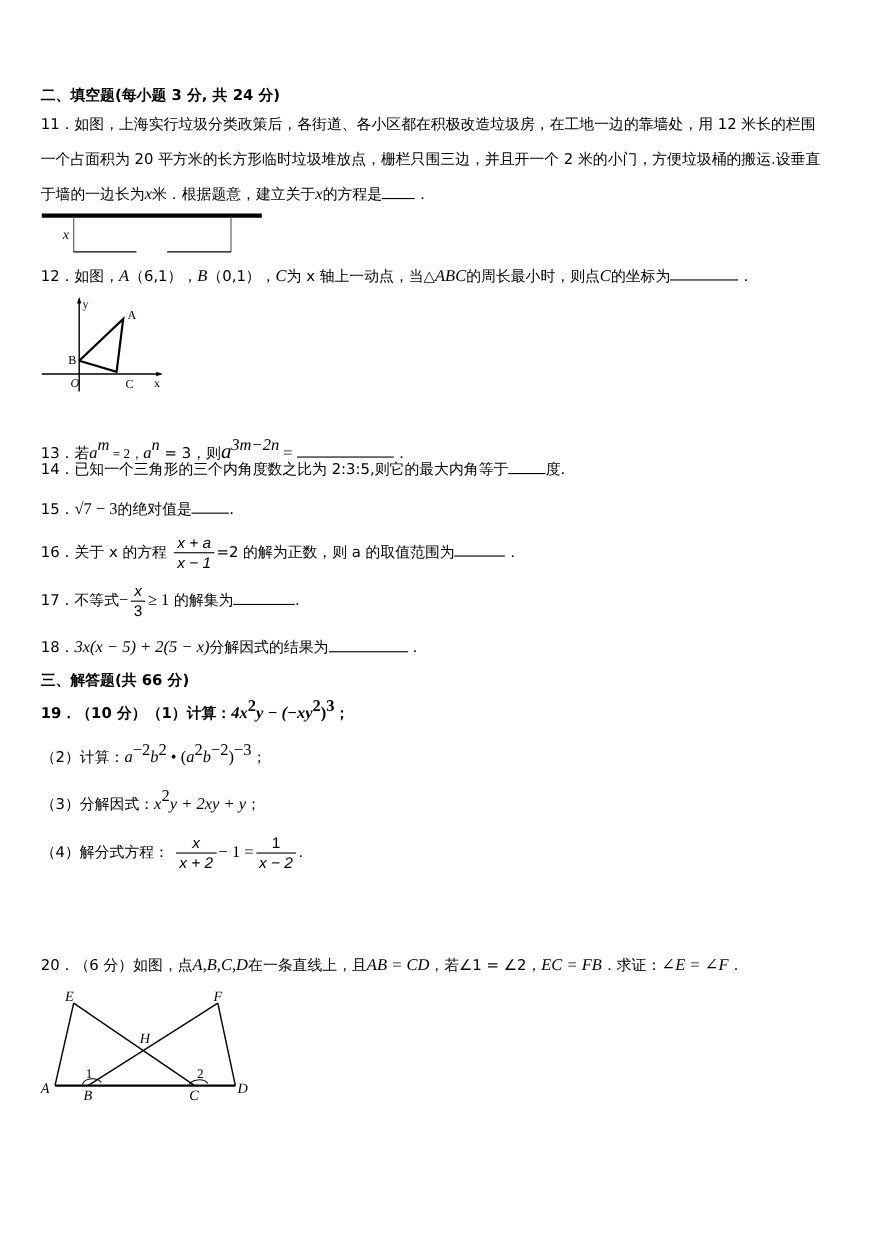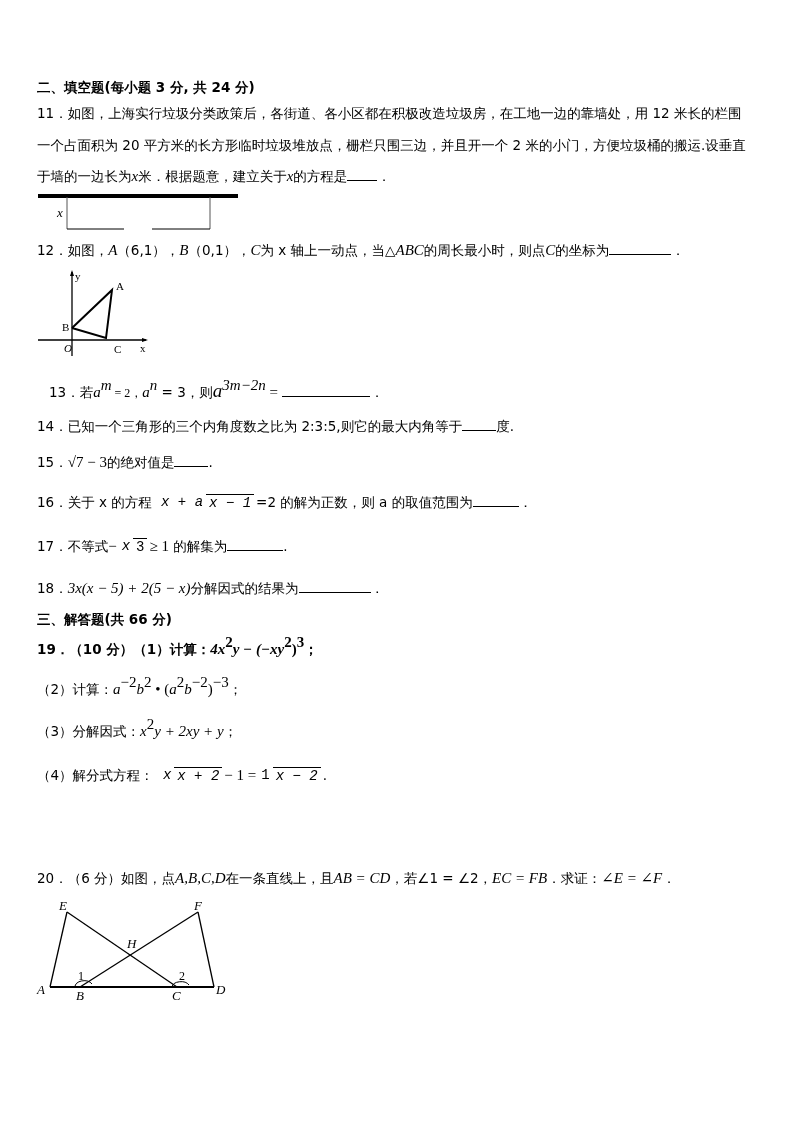--- a/index.html
+++ b/index.html
@@ -5,22 +5,22 @@
   html, body { margin:0; padding:0; background:#ffffff; }
   body { width:794px; height:1123px; position:relative; overflow:hidden;
          font-family:"DejaVu Sans", "Liberation Sans", sans-serif; color:#000; font-size:13px; }
   .abs { position:absolute; white-space:nowrap; }
   .line { position:absolute; left:37px; white-space:nowrap; font-size:13.5px; line-height:18px; }
   .bold { font-weight:bold; }
   .math { font-family:"Liberation Serif", "DejaVu Serif", serif; font-style:italic; font-size:15px; }
   .mathr { font-family:"Liberation Serif", "DejaVu Serif", serif; font-size:15px; }
   .blank { display:inline-block; border-bottom:1px solid #000; height:14px; vertical-align:baseline; }
   sup { font-size:10px; vertical-align:7px; line-height:0; }
-  .frac { display:inline-flex; flex-direction:row; vertical-align:middle; margin:0 2px;
-          font-family:Liberation Mono, monospace; font-style:italic; font-size:14px; line-height:17px; }
+  .frac { display:inline-flex; flex-direction:column; align-items:center; vertical-align:middle; margin:0 2px;
+          font-family:Liberation Sans, sans-serif; font-style:italic; font-size:14px; line-height:17px; }
   .frac .num { padding:0 3px; }
   .frac .den { border-top:1px solid #000; padding:0 3px; }
   svg text { font-family:"Liberation Serif", "DejaVu Serif", serif; }
 </style>
 </head>
 <body>
 
 <div class="line bold" style="top:78px;text-align:right;">二、填空题(每小题 3 分, 共 24 分)</div>
 
 <div class="line" style="top:104px;">
@@ -49,21 +49,21 @@
   <polygon points="112,72 106,70 106,74" fill="#000"></polygon>
   <polyline points="36,60 76,22 70,70 36,60" fill="none" stroke="#000" stroke-width="2"></polyline>
   <text x="39" y="12" font-size="11">y</text>
   <text x="80" y="22" font-size="11">A</text>
   <text x="26" y="63" font-size="11">B</text>
   <text x="28" y="84" font-size="11" font-style="italic">O</text>
   <text x="78" y="85" font-size="11">C</text>
   <text x="104" y="84" font-size="11">x</text>
 </svg>
 
-<div class="line" style="top:382px;margin-left:12px;">
+<div class="line" style="top:401px;">
   <span>13．</span><span>若</span><span class="math">a</span><sup class="math">m</sup><span class="mathr" style="font-size:12px"> = 2，</span><span class="math">a</span><sup class="math">n</sup><span> = 3，则</span><span class="math" style="font-size:19px">a</span><sup class="math">3m−2n</sup><span class="mathr"> =</span>
   <span class="blank" style="width:88px;"></span><span>．</span>
 </div>
 
 <div class="line" style="top:416px;">
   <span>14．</span><span>已知一个三角形的三个内角度数之比为 2:3:5,则它的最大内角等于</span><span class="blank" style="width:34px;"></span><span>度.</span>
 </div>
 
 <div class="line" style="top:452px;">
   <span>15．</span><span class="mathr">√7</span><span class="mathr"> − 3</span><span>的绝对值是</span><span class="blank" style="width:34px;"></span><span>.</span>

